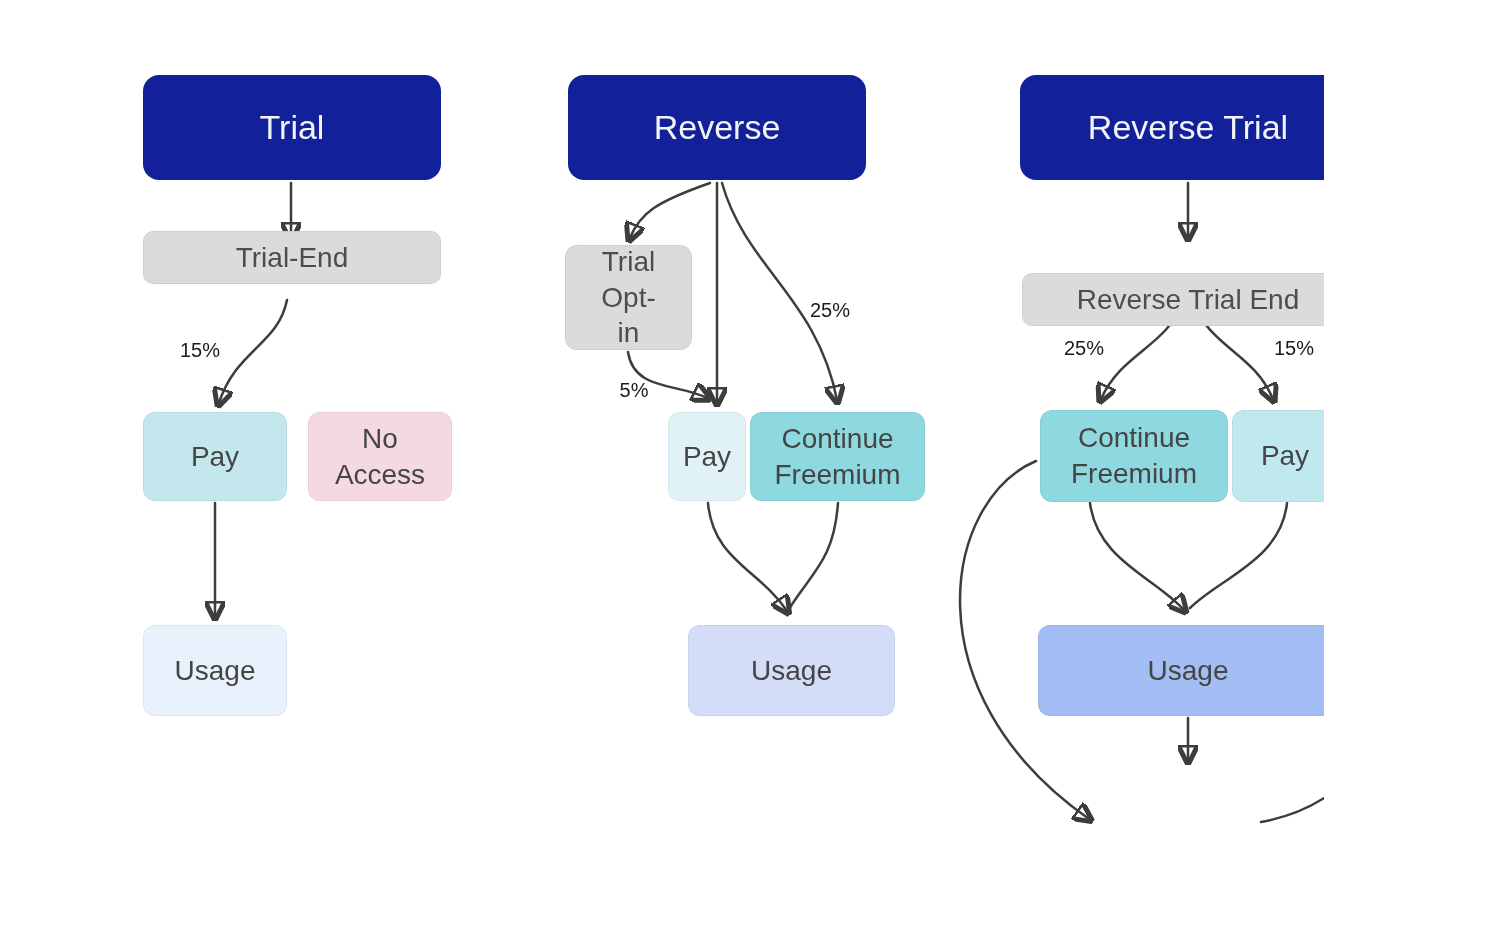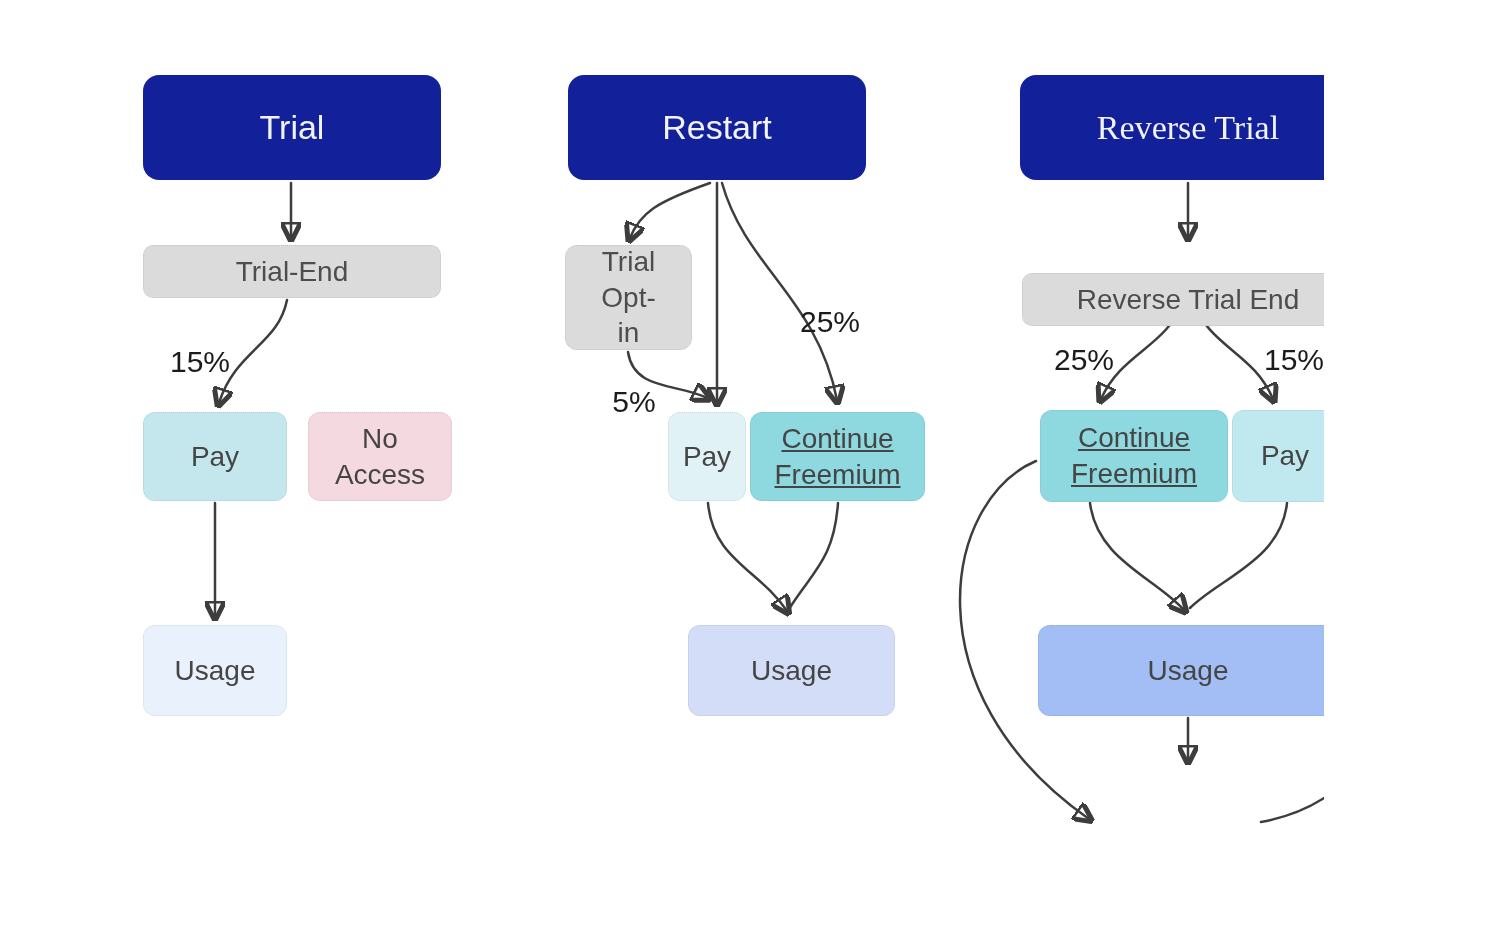--- a/index.html
+++ b/index.html
@@ -24,34 +24,34 @@
   }
   .header{
     background:var(--header-bg,#12219a);
     color:var(--header-text,#f2f3f7);
     font-size:34px;
     border-radius:16px;
     border:none;
   }
   .gray{background:var(--gray-bg,#dbdbdb);color:var(--gray-text,#4d4d4d);}
   .pink{background:var(--pink-bg,#f5d9e0);}
-  .cyan-strong{background:var(--cyan-strong-bg,#8ed9e0);text-decoration:underline;}
+  .cyan-strong{background:var(--cyan-strong-bg,#8ed9e0);}
   .cyan-mid{background:var(--cyan-mid-bg,#c4e7ed);}
   .cyan-light{background:var(--cyan-light-bg,#bfe9ef);}
   .cyan-pale{background:var(--cyan-pale-bg,#e1f2f6);}
   .usage-pale{background:var(--usage-pale-bg,#e9f2fc);}
   .usage-light{background:var(--usage-light-bg,#d3ddf8);}
   .usage-mid{background:var(--usage-mid-bg,#a3bef5);}
   .wrap2{padding:0 44px;}
   .pct{
     position:absolute;
     display:flex;align-items:center;justify-content:center;
     color:var(--label-text,#1b1b1b);
-    font-size:30px;
-    border:none;background:transparent;margin-top:12px;
+    font-size:20px;
+    border:none;background:transparent;
   }
 </style>
 </head>
 <body>
 
 <div id="stage">
 
   <svg id="edges" viewBox="0 0 1500 938" xmlns="http://www.w3.org/2000/svg">
     <defs>
       <marker id="arrow" viewBox="0 0 10 10" refX="7.5" refY="5" markerWidth="8" markerHeight="8" orient="auto-start-reverse">
@@ -74,35 +74,35 @@
     <path d="M 1184 300 C 1166 348 1122 352 1101 399" marker-end="url(#arrow)"></path>
     <path d="M 1192 300 C 1210 348 1253 352 1273 399" marker-end="url(#arrow)"></path>
     <path d="M 1090 503 C 1097 560 1156 578 1184 610" marker-end="url(#arrow)"></path>
     <path d="M 1287 503 C 1281 560 1220 578 1190 608"></path>
     <path d="M 1188 718 L 1188 760" marker-end="url(#arrow)"></path>
     <path d="M 1036 461 C 944 500 908 692 1089 819" marker-end="url(#arrow)"></path>
     <path d="M 1261 822 C 1433 791 1447 556 1352 472" marker-end="url(#arrow)"></path>
   </svg>
 
   <div class="node header" style="left:143px;top:75px;width:298px;height:105px;">Trial</div>
-  <div class="node gray" style="left:143px;top:245px;width:298px;height:53px;border-radius:10px;">Trial-End</div>
+  <div class="node gray" style="left:143px;top:231px;width:298px;height:53px;border-radius:10px;">Trial-End</div>
   <div class="pct" style="left:166px;top:332px;width:68px;height:36px;">15%</div>
   <div class="node cyan-mid" style="left:143px;top:412px;width:144px;height:89px;">Pay</div>
   <div class="node pink wrap2" style="left:288px;top:412px;width:144px;height:89px;margin-left:20px;">No Access</div>
   <div class="node usage-pale" style="left:143px;top:625px;width:144px;height:91px;">Usage</div>
 
-  <div class="node header" style="left:568px;top:75px;width:298px;height:105px;">Restart</div>
+  <div class="node header" style="left:568px;top:75px;width:298px;height:105px;">Reverse</div>
   <div class="node gray wrap2" style="left:565px;top:245px;width:127px;height:105px;">Trial Opt-in</div>
   <div class="pct" style="left:794px;top:292px;width:72px;height:36px;">25%</div>
   <div class="pct" style="left:604px;top:372px;width:60px;height:36px;">5%</div>
   <div class="node cyan-pale" style="left:668px;top:412px;width:78px;height:89px;">Pay</div>
   <div class="node cyan-strong" style="left:750px;top:412px;width:175px;height:89px;">Continue Freemium</div>
   <div class="node usage-light" style="left:688px;top:625px;width:207px;height:91px;">Usage</div>
 
-  <div class="node header" style="left:1020px;top:75px;width:336px;height:105px;font-family:Liberation Serif, serif;">Reverse Trial</div>
+  <div class="node header" style="left:1020px;top:75px;width:336px;height:105px;">Reverse Trial</div>
   <div class="node gray" style="left:1022px;top:245px;width:332px;height:53px;border-radius:10px;margin-top:28px;">Reverse Trial End</div>
   <div class="pct" style="left:1048px;top:330px;width:72px;height:36px;">25%</div>
   <div class="pct" style="left:1258px;top:330px;width:72px;height:36px;">15%</div>
   <div class="node cyan-strong" style="left:1040px;top:410px;width:188px;height:92px;">Continue Freemium</div>
   <div class="node cyan-light" style="left:1232px;top:410px;width:106px;height:92px;">Pay</div>
   <div class="node usage-mid" style="left:1038px;top:625px;width:300px;height:91px;">Usage</div>
 
 </div>
 
 </body></html>

